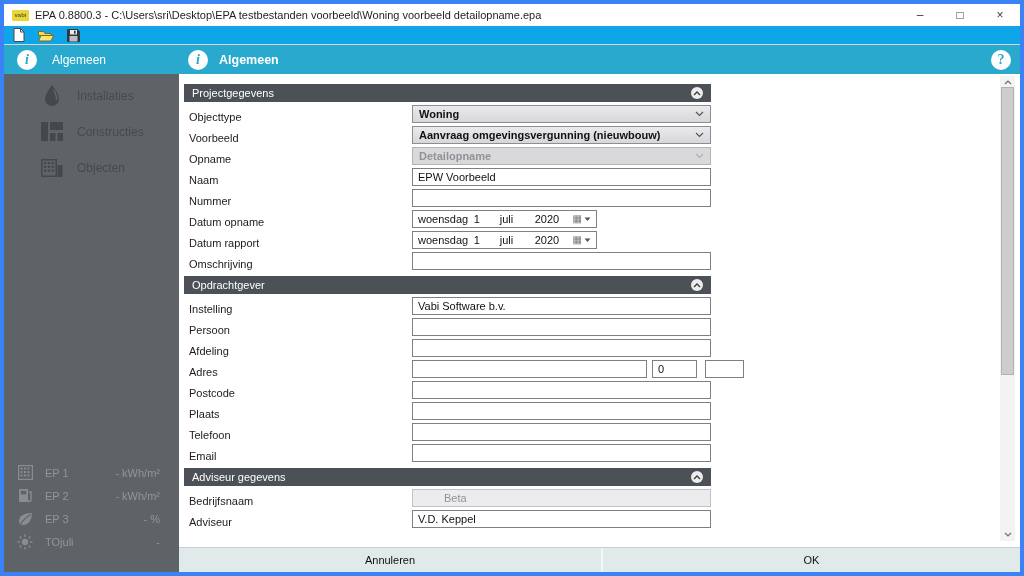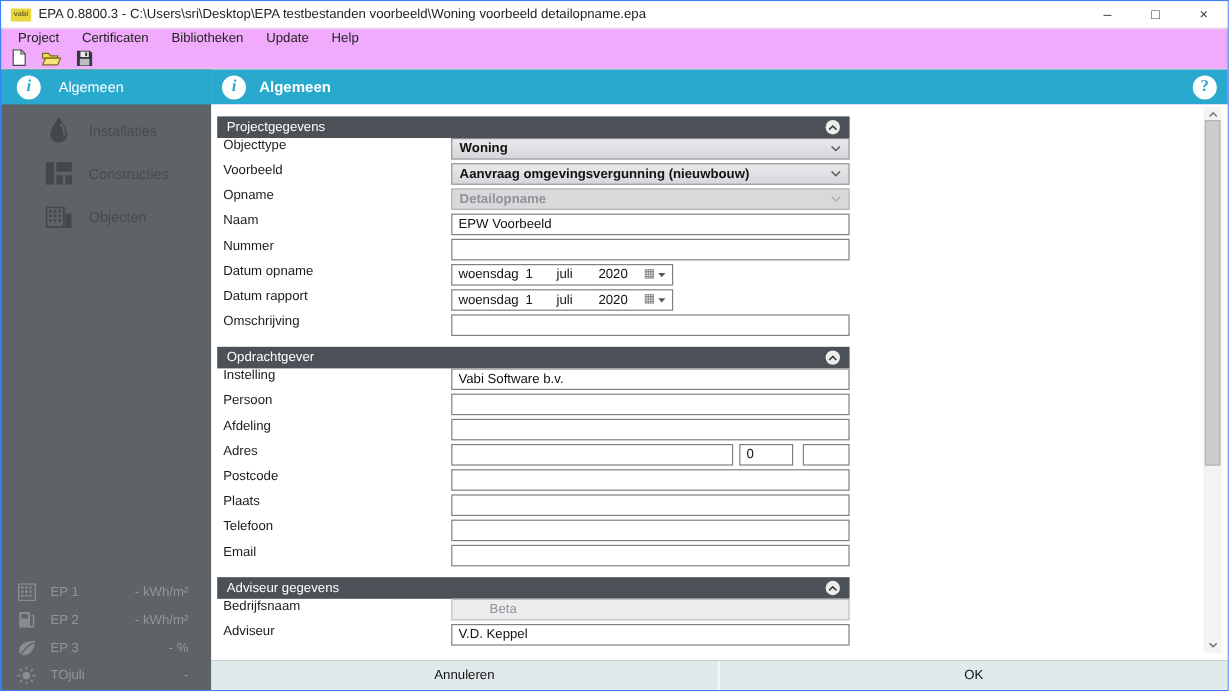--- a/index.html
+++ b/index.html
@@ -1,18 +1,18 @@
 <!DOCTYPE html>
 <html><head>
 <meta charset="utf-8">
 <style>
   * { margin:0; padding:0; box-sizing:border-box; }
   html,body { width:1024px; height:576px; }
   body { font-family:"Liberation Sans", sans-serif; overflow:hidden; background:#fff; }
-  #app { width:1024px; height:576px; border:1px solid #3b82f6; display:flex; flex-direction:column; background:#f0abfc; }
+  #app { width:1024px; height:576px; border:4px solid #3b82f6; display:flex; flex-direction:column; background:#0ea5e9; }
 
   
   .titlebar { height:22px; flex:none; display:flex; align-items:center; padding:0 0 0 8px; gap:6px; background:#fff; }
   .win-icon { width:17px; height:11px; background:#e8d73a; border-radius:1px; color:#6b6322;
               font-size:6px; font-weight:bold; display:flex; align-items:center; justify-content:center; flex:none; }
   .title-text { font-size:11px; color:#1f1f1f; flex:1; white-space:nowrap; overflow:hidden; }
   .win-controls { display:flex; height:100%; }
   .win-btn { width:40px; height:100%; display:flex; align-items:center; justify-content:center;
              font-size:12px; color:#3c3c3c; }
 
@@ -32,21 +32,21 @@
   
   .sidebar { width:175px; flex:none; background:#5d6367; display:flex; flex-direction:column; }
   .side-item { height:29px; display:flex; align-items:center; gap:13px; padding-left:11px;
                font-size:12px; color:#454b4f; flex:none; }
   .side-item.nav { margin-top:7px; height:29px;padding-left:36px; }
   .side-item.active { background:#29a9ce; color:#fff; margin-top:0; }
   .side-ic { width:24px; display:flex; justify-content:center; flex:none; }
   .info-circle { width:20px; height:20px; border-radius:50%; background:#fff; color:#29a9ce;
                  font-family:"Liberation Serif", serif; font-style:italic; font-weight:bold; font-size:14px;
                  display:flex; align-items:center; justify-content:center; }
-  .side-stats { margin-top:auto; padding-bottom:1px; }
+  .side-stats { margin-top:auto; padding-bottom:19px; }
   .stat-row { height:23px; display:flex; align-items:center; gap:10px; padding:0 19px 0 11px;
               font-size:11px; color:#90969a; }
   .stat-ic { width:20px; display:flex; justify-content:center; flex:none; }
   .stat-value { margin-left:auto; }
 
   
   .main { flex:1; display:flex; flex-direction:column; min-width:0; }
   .main-header { height:29px; flex:none; background:#29a9ce; display:flex; align-items:center;
                  gap:11px; padding:0 9px; }
   .main-title { color:#fff; font-weight:bold; font-size:12.5px; flex:1; }
@@ -56,21 +56,21 @@
 
   .content { flex:1; position:relative; background:#fff; overflow:hidden; }
   .form { position:absolute; left:5px; top:0; width:527px; }
 
   .sec-header { height:18px; background:#4b5157; color:#fff; font-size:11px; display:flex;
                 align-items:center; padding:0 8px; margin-top:6px; }
   .sec-header.first { margin-top:10px; }
   .collapse-circle { margin-left:auto; width:12px; height:12px; border-radius:50%; background:#ededed;
                      display:flex; align-items:center; justify-content:center; }
 
-  .frow { height:21px; display:flex; align-items:flex-start; padding-left:5px; }
+  .frow { height:21px; display:flex; align-items:flex-end; padding-left:5px;gap:33px; }
   .frow .flabel { width:190px; flex:none; font-size:11px; color:#1b1b1b; }
   .fcol { width:332px; display:flex; align-items:center; }
 
   .combo { width:100%; height:18px; background:linear-gradient(#eaeaed,#d7d7db); border:1px solid #8d8d92;
            display:flex; align-items:center; padding:0 6px; font-size:11px; font-weight:bold; color:#111; }
   .combo .chev { margin-left:auto; display:flex; }
   .combo.disabled { background:#d9d9dc; color:#8f9396; border-color:#b3b3b6; }
 
   .tinput { width:100%; height:18px; border:1px solid #808084; font-size:11px; padding:0 5px;
             font-family:"Liberation Sans", sans-serif; color:#111; background:#fff; }
@@ -107,27 +107,20 @@
   <div class="titlebar">
     <span class="win-icon">vabi</span>
     <span class="title-text">EPA 0.8800.3 - C:\Users\sri\Desktop\EPA testbestanden voorbeeld\Woning voorbeeld detailopname.epa</span>
     <div class="win-controls">
       <span class="win-btn">–</span>
       <span class="win-btn">□</span>
       <span class="win-btn">×</span>
     </div>
   </div>
 
-  <div class="menubar">
-    <span class="menu-item">Project</span>
-    <span class="menu-item">Certificaten</span>
-    <span class="menu-item">Bibliotheken</span>
-    <span class="menu-item">Update</span>
-    <span class="menu-item">Help</span>
-  </div>
 
   <div class="toolbar">
     <span class="tb-icon">
       <svg width="12" height="14" viewBox="0 0 12 14">
           <path d="M1 .5 h6.5 L11 4 v9.5 H1 Z" fill="#ffffff" stroke="#4a4a4a"></path>
           <path d="M7.5 .5 V4 H11" fill="none" stroke="#4a4a4a"></path>
         </svg>
     </span>
     <span class="tb-icon">
       <svg width="16" height="13" viewBox="0 0 16 13">

